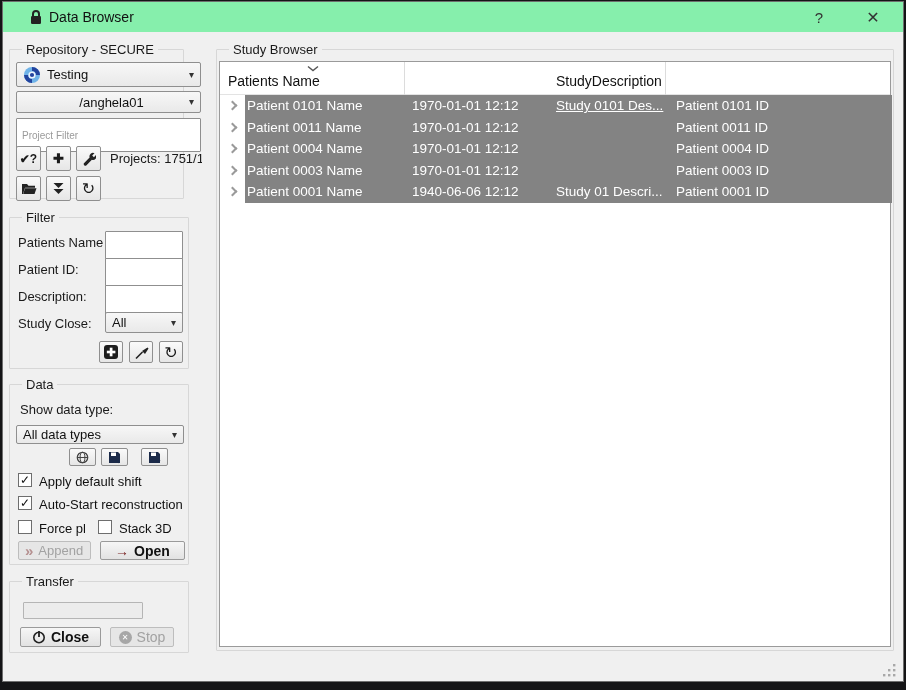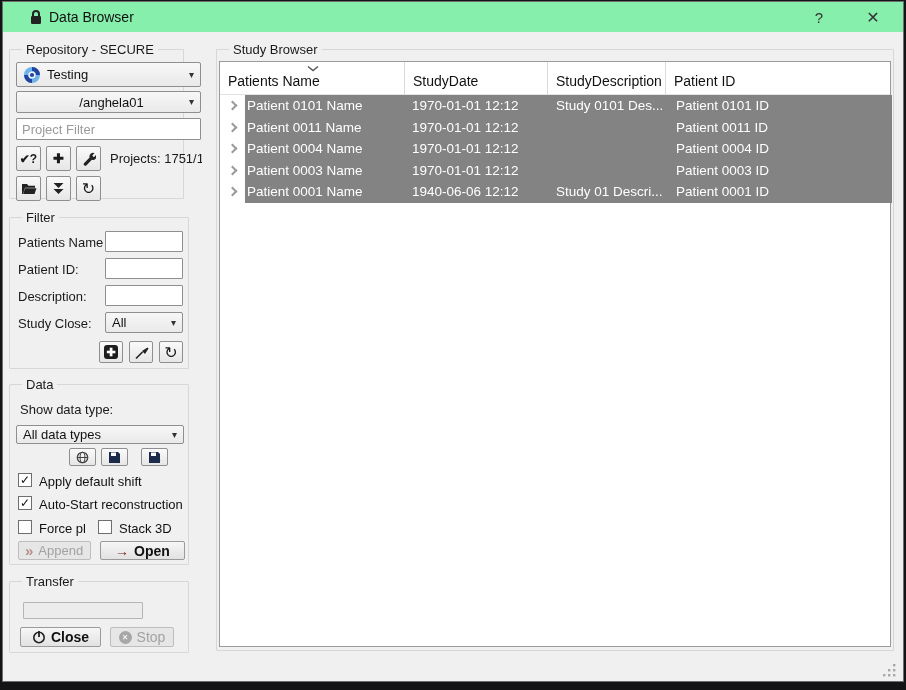--- a/index.html
+++ b/index.html
@@ -22,21 +22,21 @@
   .grp-label { position:absolute; top:-8px; left:12px; background:#f0f0f0; padding:0 4px;
                font-size:13px; color:#1a1a1a; white-space:nowrap; }
 
   
   .combo { position:absolute; background:linear-gradient(#f7f7f7,#e9e9e9); border:1px solid #8f8f8f;
            border-radius:2px; display:flex; align-items:center; font-size:13px; color:#111;
            padding-left:6px; overflow:hidden; white-space:nowrap; }
   .combo .arrow { position:absolute; right:6px; top:50%; transform:translateY(-54%);
                   font-size:10px; color:#333; }
   .tinput { position:absolute; background:#fff; border:1px solid #8f8f8f; border-radius:1px;
-            font-size:13px; color:#111; padding:4px 5px; font-family:"Liberation Sans",sans-serif; }
+            font-size:10px; color:#111; padding:16px 5px; font-family:"Liberation Sans",sans-serif; }
   .tinput::placeholder { color:#9a9a9a; }
   .tbtn { position:absolute; background:linear-gradient(#fafafa,#e6e6e6); border:1px solid #8f8f8f;
           border-radius:2px; display:flex; align-items:center; justify-content:center;
           font-size:13px; font-weight:bold; color:#1a1a1a; overflow:hidden; }
   .pbtn { position:absolute; background:linear-gradient(#f6f6f6,#e2e2e2); border:1px solid #9a9a9a;
           border-radius:2px; display:flex; align-items:center; justify-content:center; gap:5px;
           font-size:13px; color:#111; white-space:nowrap; overflow:hidden; }
   .pbtn.disabled { background:#e6e6e6; border-color:#bdbdbd; color:#a2a2a2; }
   .lbl { position:absolute; font-size:13px; color:#1a1a1a; white-space:nowrap; overflow:hidden; }
 
@@ -273,31 +273,29 @@
 
     <div class="table" style="left:2px; top:11px; width:672px; height:586px;">
 
       <div class="thead">
         <span class="sort-ind">
           <svg width="14" height="7" viewBox="0 0 14 7">
             <polyline points="2,1.5 7,5.5 12,1.5" fill="none" stroke="#555" stroke-width="1.4"></polyline>
           </svg>
         </span>
         <div class="th" style="left:0; width:185px;">Patients Name</div>
-        <div class="th" style="left:185px; width:143px;">StudyDate</div>
         <div class="th" style="left:328px; width:118px;">StudyDescription</div>
-        <div class="th" style="left:446px; width:224px; border-right:none;">Patient ID</div>
       </div>
 
       <div class="t-row" style="top:33px;">
         <div class="sel"></div>
         <span class="chev"></span>
         <span class="cell" style="left:26px; width:158px;">Patient 0101 Name</span>
         <span class="cell" style="left:191px; width:134px;">1970-01-01 12:12</span>
-        <span class="cell" style="left:335px; width:112px;">Study 0101 Des...</span>
+        <span class="cell" style="left:335px; width:112px;text-decoration:underline;">Study 0101 Des...</span>
         <span class="cell" style="left:455px; width:210px;">Patient 0101 ID</span>
       </div>
 
       <div class="t-row" style="top:54.5px;">
         <div class="sel"></div>
         <span class="chev"></span>
         <span class="cell" style="left:26px; width:158px;">Patient 0011 Name</span>
         <span class="cell" style="left:191px; width:134px;">1970-01-01 12:12</span>
         <span class="cell" style="left:335px; width:112px;"></span>
         <span class="cell" style="left:455px; width:210px;">Patient 0011 ID</span>

